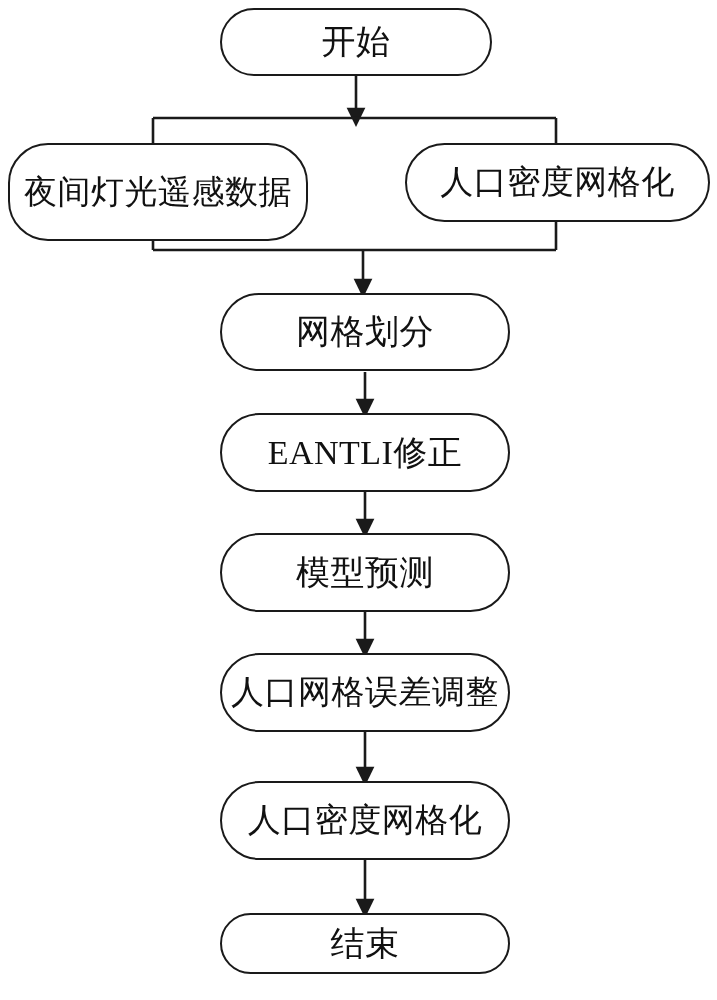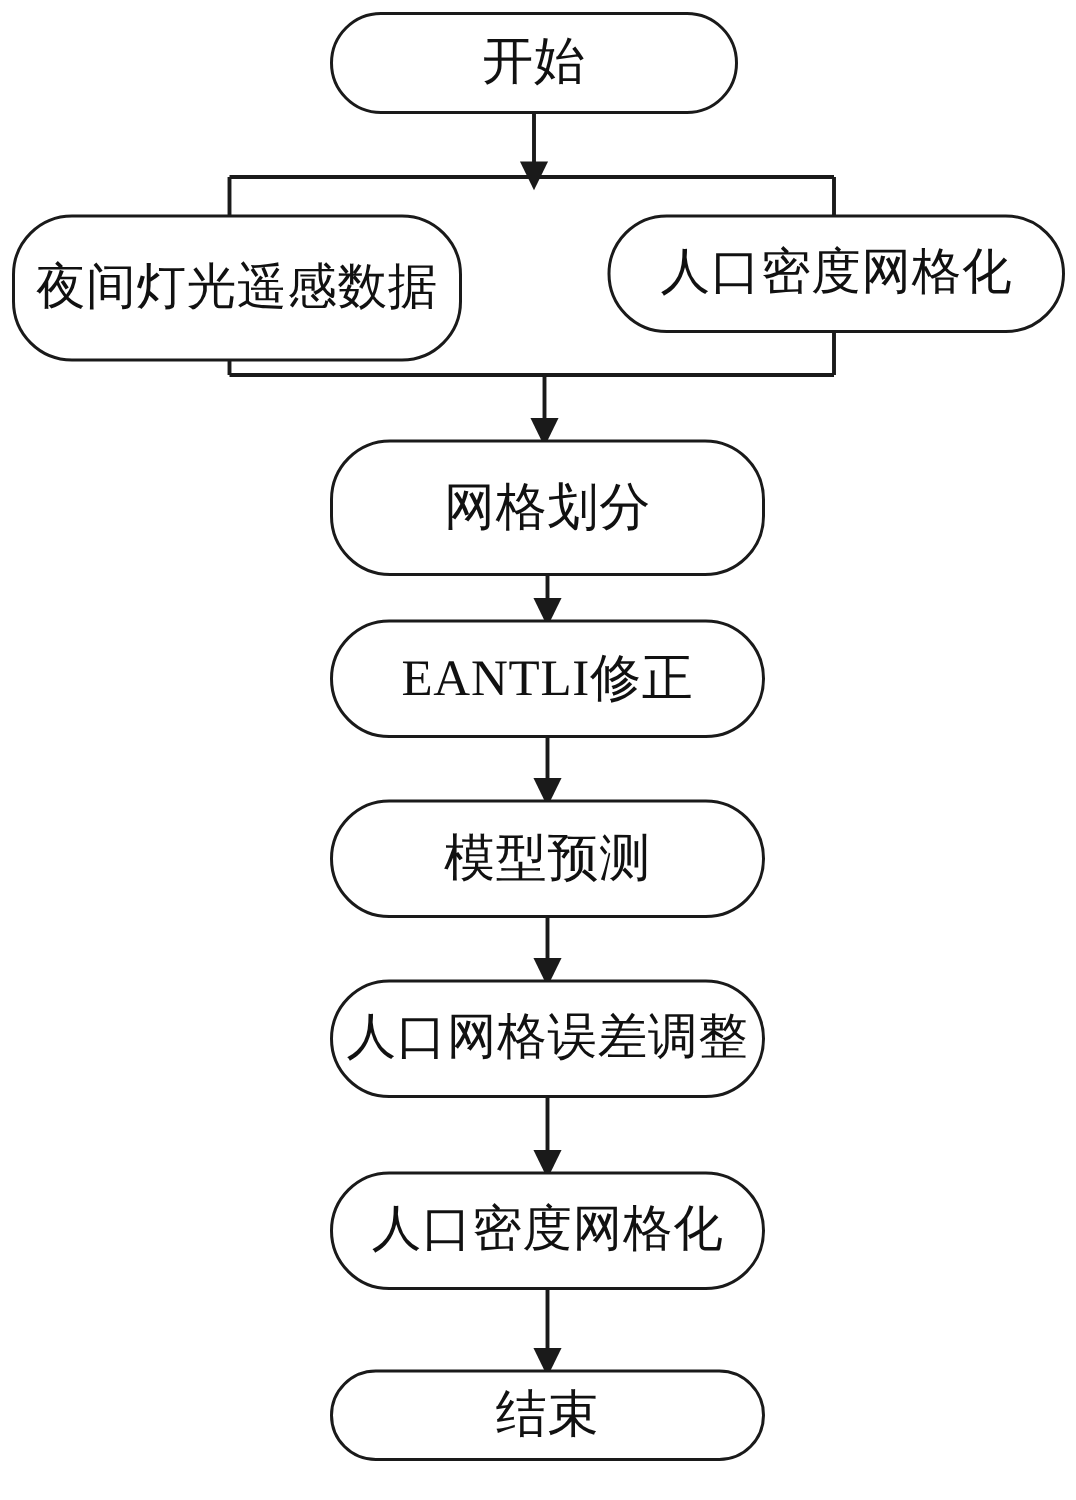--- a/index.html
+++ b/index.html
@@ -85,21 +85,21 @@
   </div>
 
   <div class="node" style="left:8px; top:143px; width:300px; height:98px;">
     <span class="node-label label-md">夜间灯光遥感数据</span>
   </div>
 
   <div class="node" style="left:405px; top:143px; width:305px; height:79px;">
     <span class="node-label label-md">人口密度网格化</span>
   </div>
 
-  <div class="node" style="left:220px; top:293px; width:290px; height:91px;">
+  <div class="node" style="left:220px; top:293px; width:290px; height:78px;">
     <span class="node-label label-lg">网格划分</span>
   </div>
 
   <div class="node" style="left:220px; top:533px; width:290px; height:79px;">
     <span class="node-label label-lg">模型预测</span>
   </div>
 
   <div class="node" style="left:220px; top:413px; width:290px; height:79px;">
     <span class="node-label label-lg">EANTLI修正</span>
   </div>

